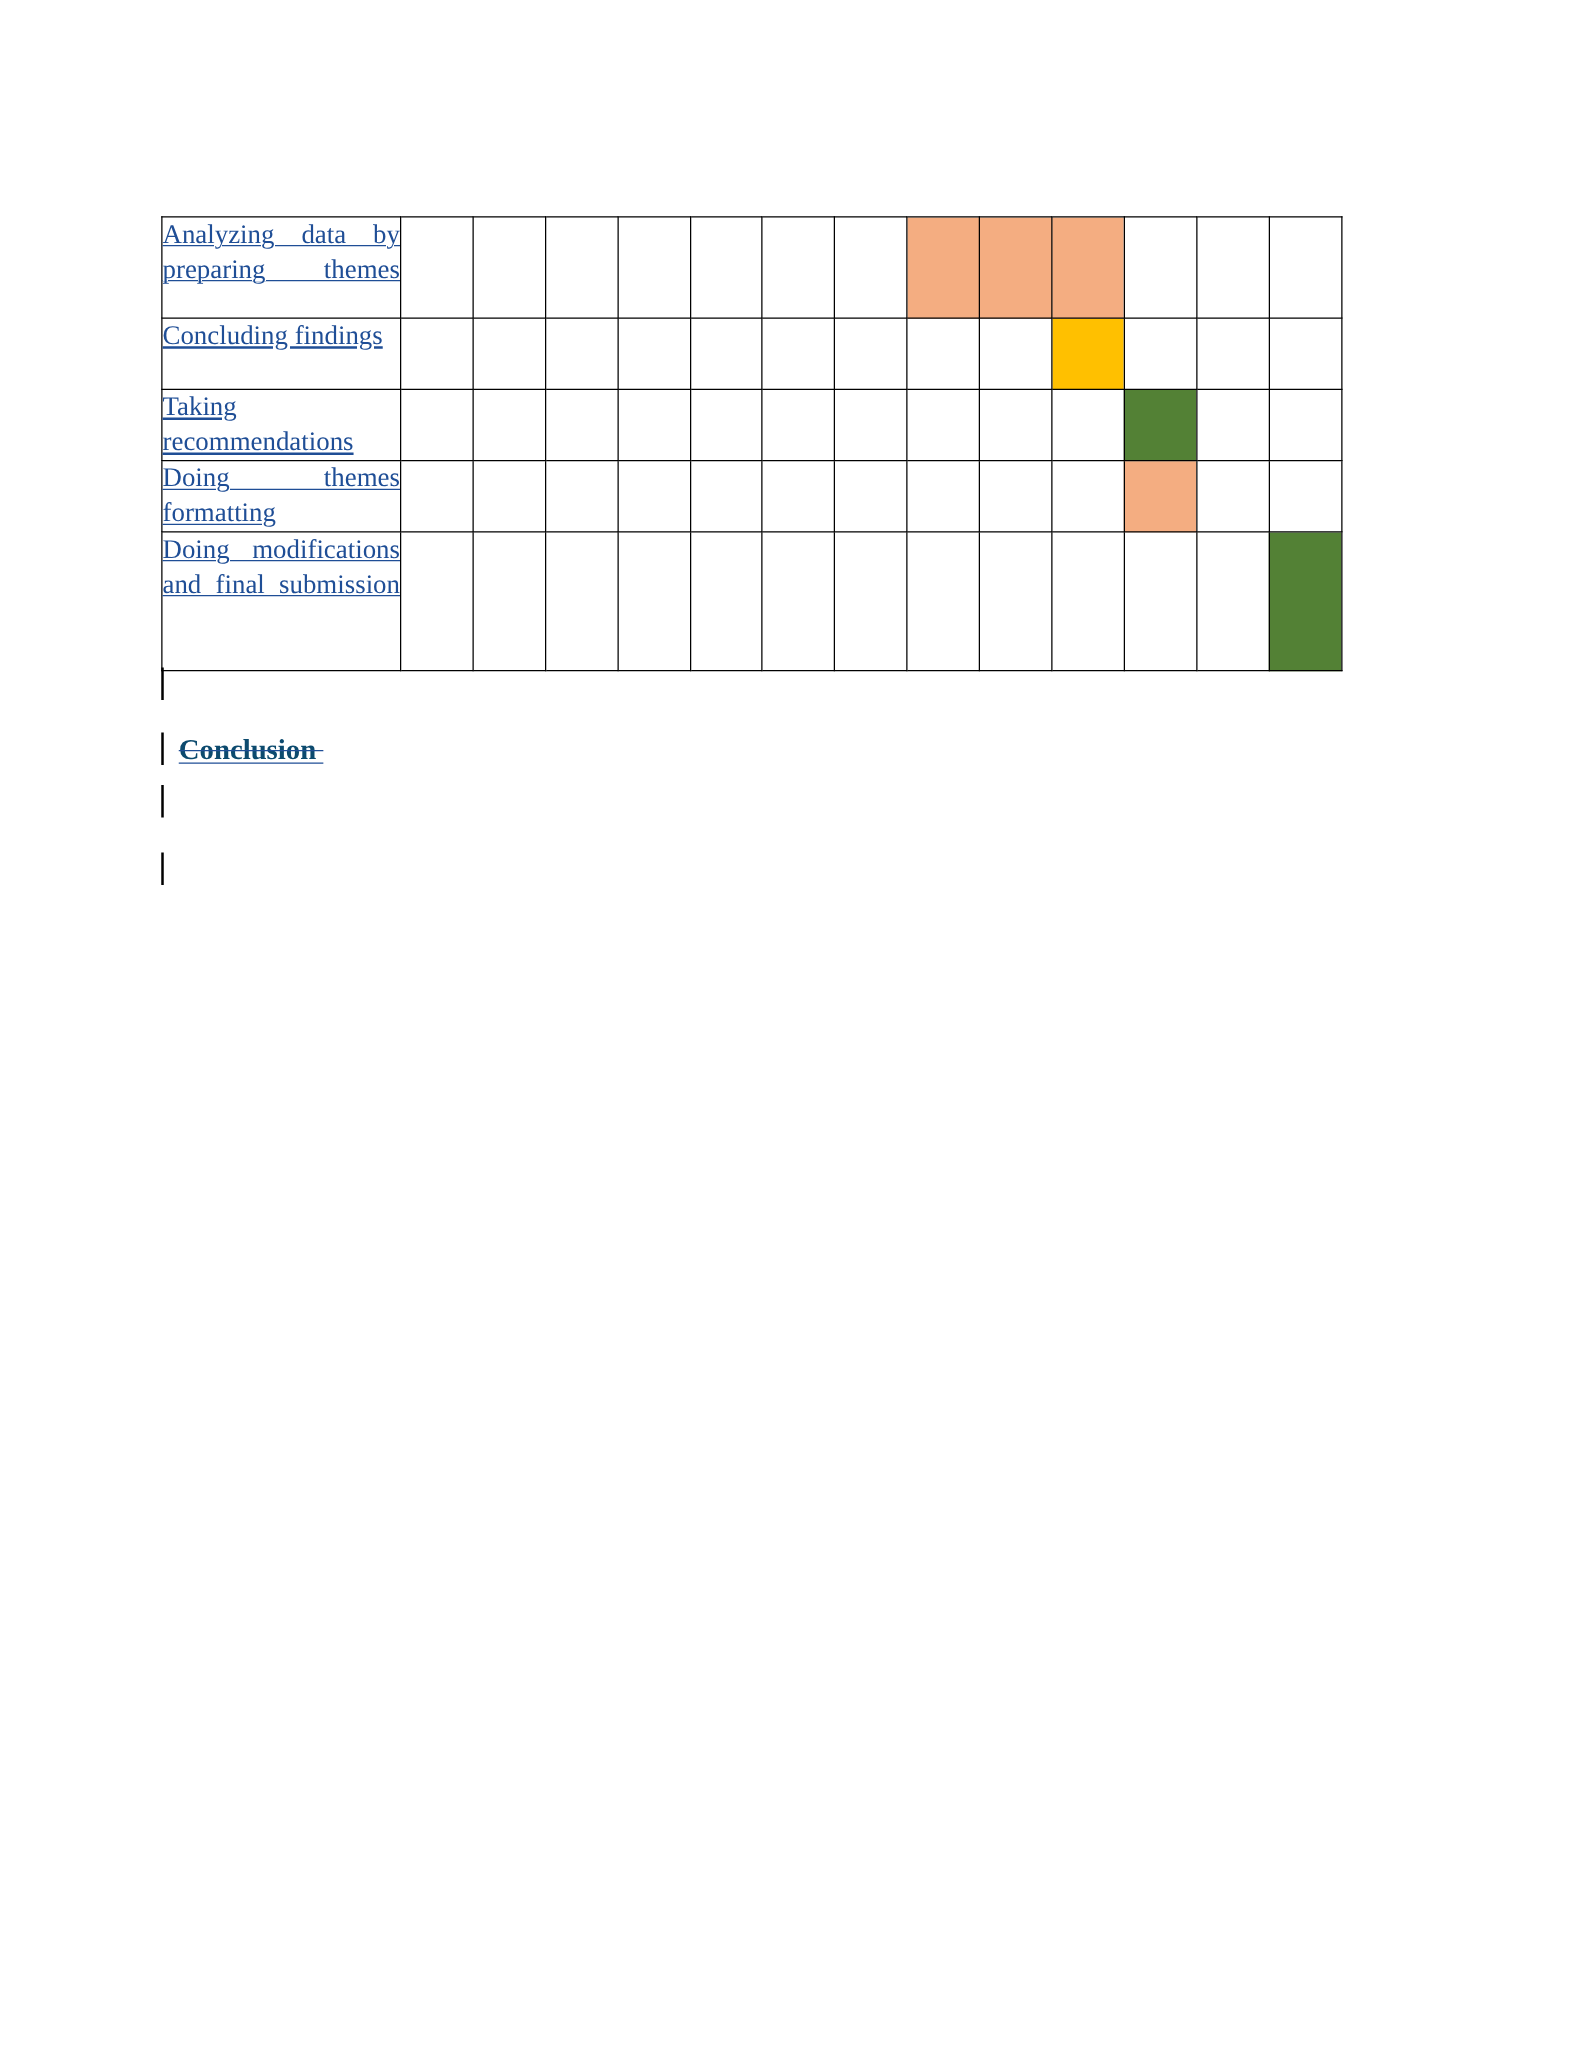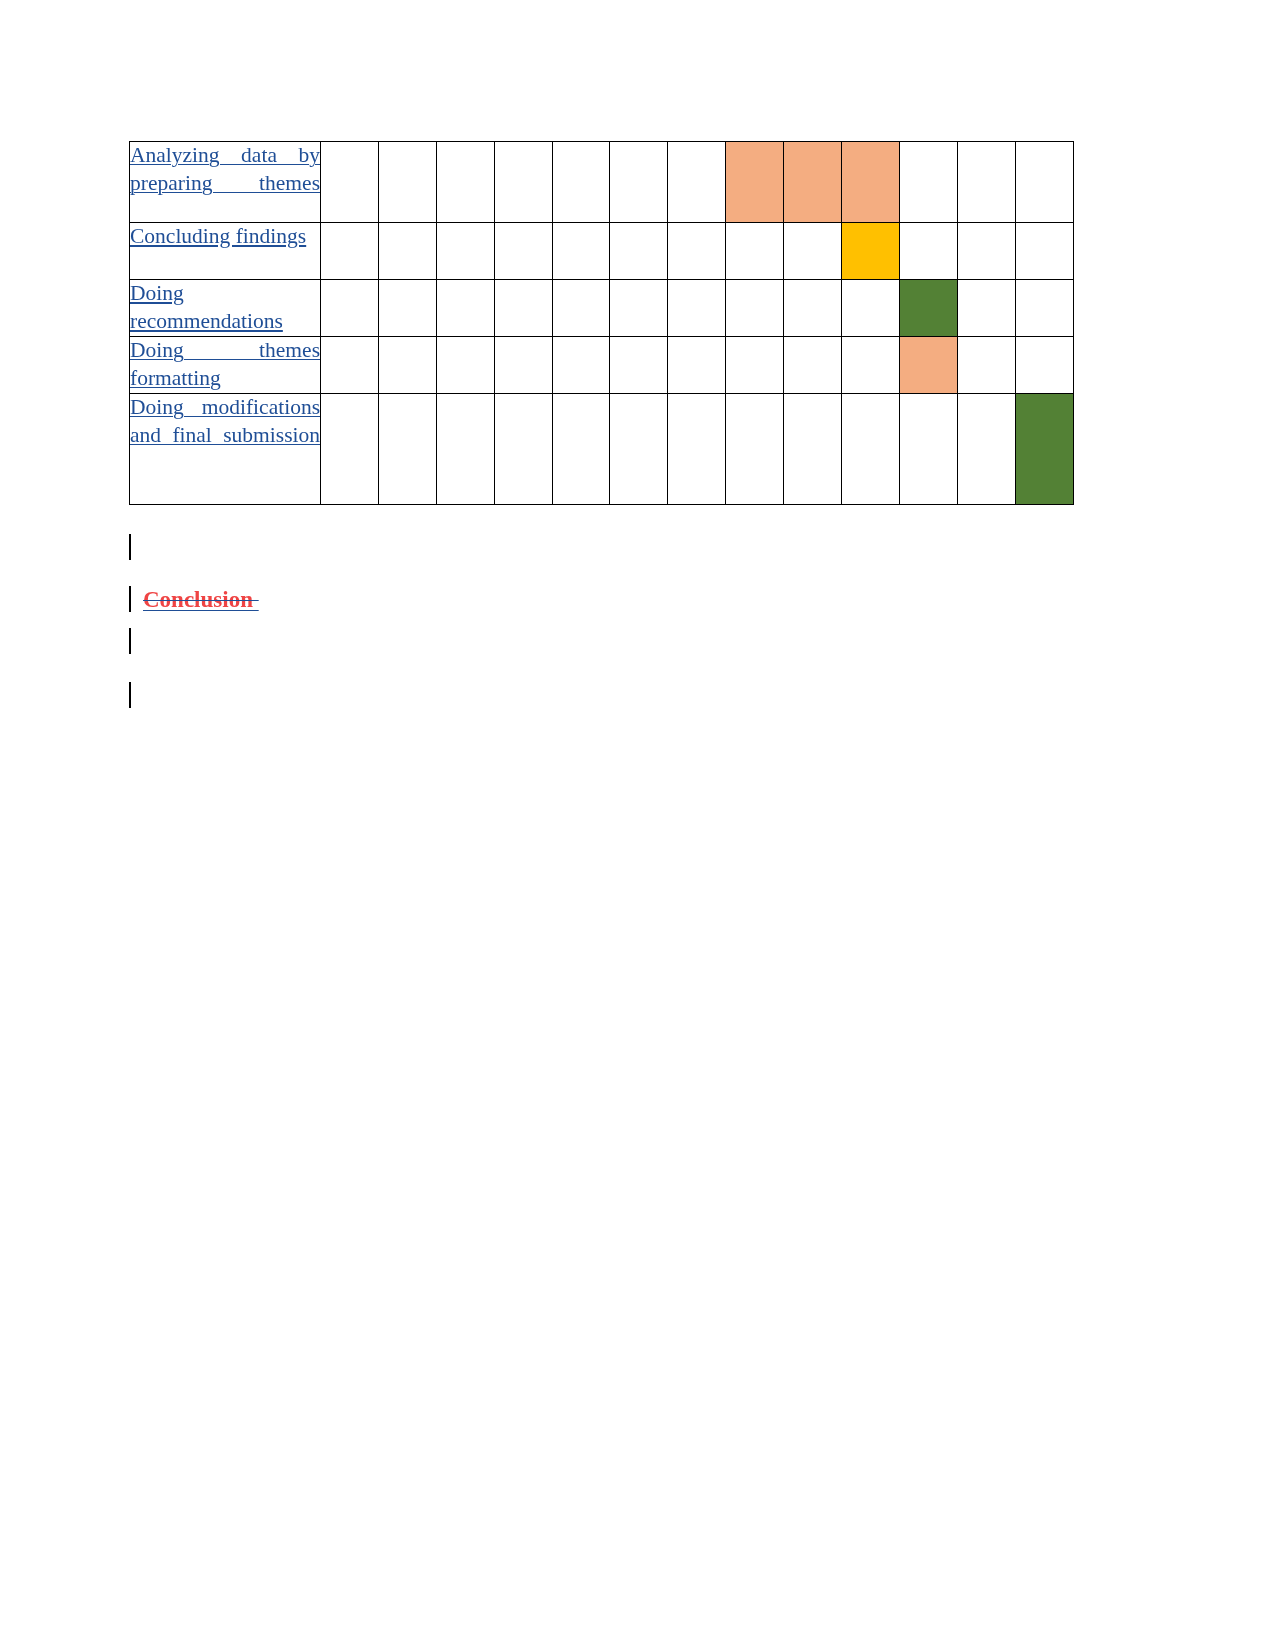--- a/index.html
+++ b/index.html
@@ -27,20 +27,21 @@
     position: absolute;
     left: 129px;
     top: 141px;
     width: 930px;
   }
 
   table.schedule {
     border-collapse: collapse;
     table-layout: fixed;
     width: 930px;
+    margin-top: 32px;
   }
 
   table.schedule td {
     border: 1.1px solid #000000;
     padding: 0;
     vertical-align: top;
     background: #ffffff;
   }
 
   td.task-label {
@@ -96,21 +97,21 @@
   .cb-1 { top: 534px;  height: 26px; }
   .cb-2 { top: 586px;  height: 26px; }
   .cb-3 { top: 628px;  height: 26px; }
   .cb-4 { top: 682px;  height: 26px; }
 
   
   .conclusion {
     position: absolute;
     left: 143px;
     top: 586px;
-    color: #ef4444;
+    color: #0c4a6e;
     font-size: 23px;
     line-height: 28px;
     font-weight: 700;
     text-decoration: underline line-through;
     text-decoration-color: #1F4E96;
     text-decoration-thickness: 1.3px;
     text-underline-offset: 3px;
     white-space: pre;
   }
 </style>
@@ -156,21 +157,21 @@
           <td class="slot"></td>
           <td class="slot"></td>
           <td class="slot fill-yellow"></td>
           <td class="slot"></td>
           <td class="slot"></td>
           <td class="slot"></td>
         </tr>
 
         <tr class="r3">
           <td class="task-label">
-            <span class="task-text no-stretch">Doing recommendations</span>
+            <span class="task-text no-stretch">Taking recommendations</span>
           </td>
           <td class="slot"></td>
           <td class="slot"></td>
           <td class="slot"></td>
           <td class="slot"></td>
           <td class="slot"></td>
           <td class="slot"></td>
           <td class="slot"></td>
           <td class="slot"></td>
           <td class="slot"></td>

